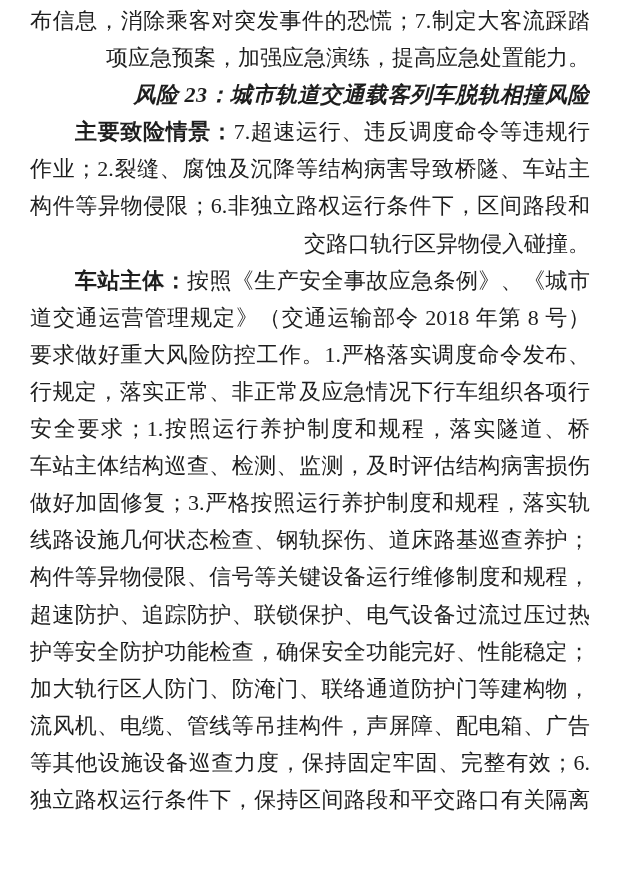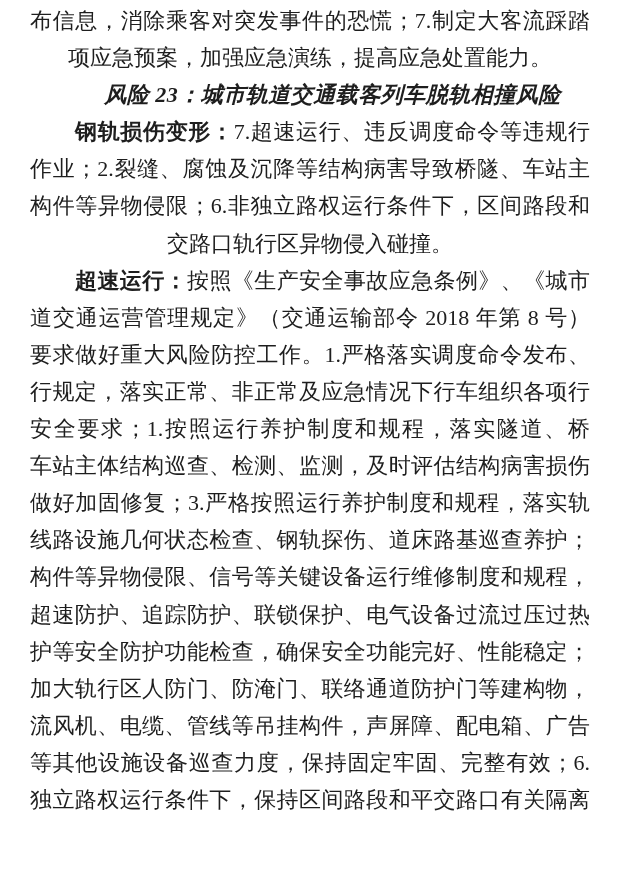--- a/index.html
+++ b/index.html
@@ -16,21 +16,21 @@
     height: 895px;
     padding: 2px 29px 0 30px;
     background: #ffffff;
     font-family: "Liberation Serif", "DejaVu Serif", serif;
     color: #1e1e1e;
     font-size: 22px;
   }
   .line {
     height: 37.1px;
     line-height: 37.1px;
-    text-align: center;
+    text-align: right;
     overflow: hidden;
   }
   .line.just {
     text-align: justify;
     text-align-last: justify;
   }
   .line.ind {
     text-indent: 45px;
   }
   .b {
@@ -42,25 +42,25 @@
   }
 </style>
 </head>
 <body>
 
 <div class="page">
   <div>
       <div class="line just"><span>布信息，消除乘客对突发事件的恐慌；7.制定大客流踩踏专</span></div>
       <div class="line"><span>项应急预案，加强应急演练，提高应急处置能力。</span></div>
       <div class="line ind heading"><span class="b">风险 23：城市轨道交通载客列车脱轨相撞风险</span></div>
-      <div class="line just ind"><span class="b">钢轨损伤变形：</span><span>7.超速运行、违反调度命令等违规行车</span></div>
+      <div class="line just ind"><span class="b">主要致险情景：</span><span>7.超速运行、违反调度命令等违规行车</span></div>
       <div class="line just"><span>作业；2.裂缝、腐蚀及沉降等结构病害导致桥隧、车站主体</span></div>
       <div class="line just"><span>构件等异物侵限；6.非独立路权运行条件下，区间路段和平</span></div>
       <div class="line"><span>交路口轨行区异物侵入碰撞。</span></div>
-      <div class="line just ind"><span class="b">超速运行：</span><span>按照《生产安全事故应急条例》、《城市轨</span></div>
+      <div class="line just ind"><span class="b">车站主体：</span><span>按照《生产安全事故应急条例》、《城市轨</span></div>
       <div class="line just"><span>道交通运营管理规定》（交通运输部令 2018 年第 8 号）等</span></div>
       <div class="line just"><span>要求做好重大风险防控工作。1.严格落实调度命令发布、执</span></div>
       <div class="line just"><span>行规定，落实正常、非正常及应急情况下行车组织各项行车</span></div>
       <div class="line just"><span>安全要求；1.按照运行养护制度和规程，落实隧道、桥梁、</span></div>
       <div class="line just"><span>车站主体结构巡查、检测、监测，及时评估结构病害损伤并</span></div>
       <div class="line just"><span>做好加固修复；3.严格按照运行养护制度和规程，落实轨道</span></div>
       <div class="line just"><span>线路设施几何状态检查、钢轨探伤、道床路基巡查养护；7.</span></div>
       <div class="line just"><span>构件等异物侵限、信号等关键设备运行维修制度和规程，加大</span></div>
       <div class="line just"><span>超速防护、追踪防护、联锁保护、电气设备过流过压过热保</span></div>
       <div class="line just"><span>护等安全防护功能检查，确保安全功能完好、性能稳定；5.</span></div>

